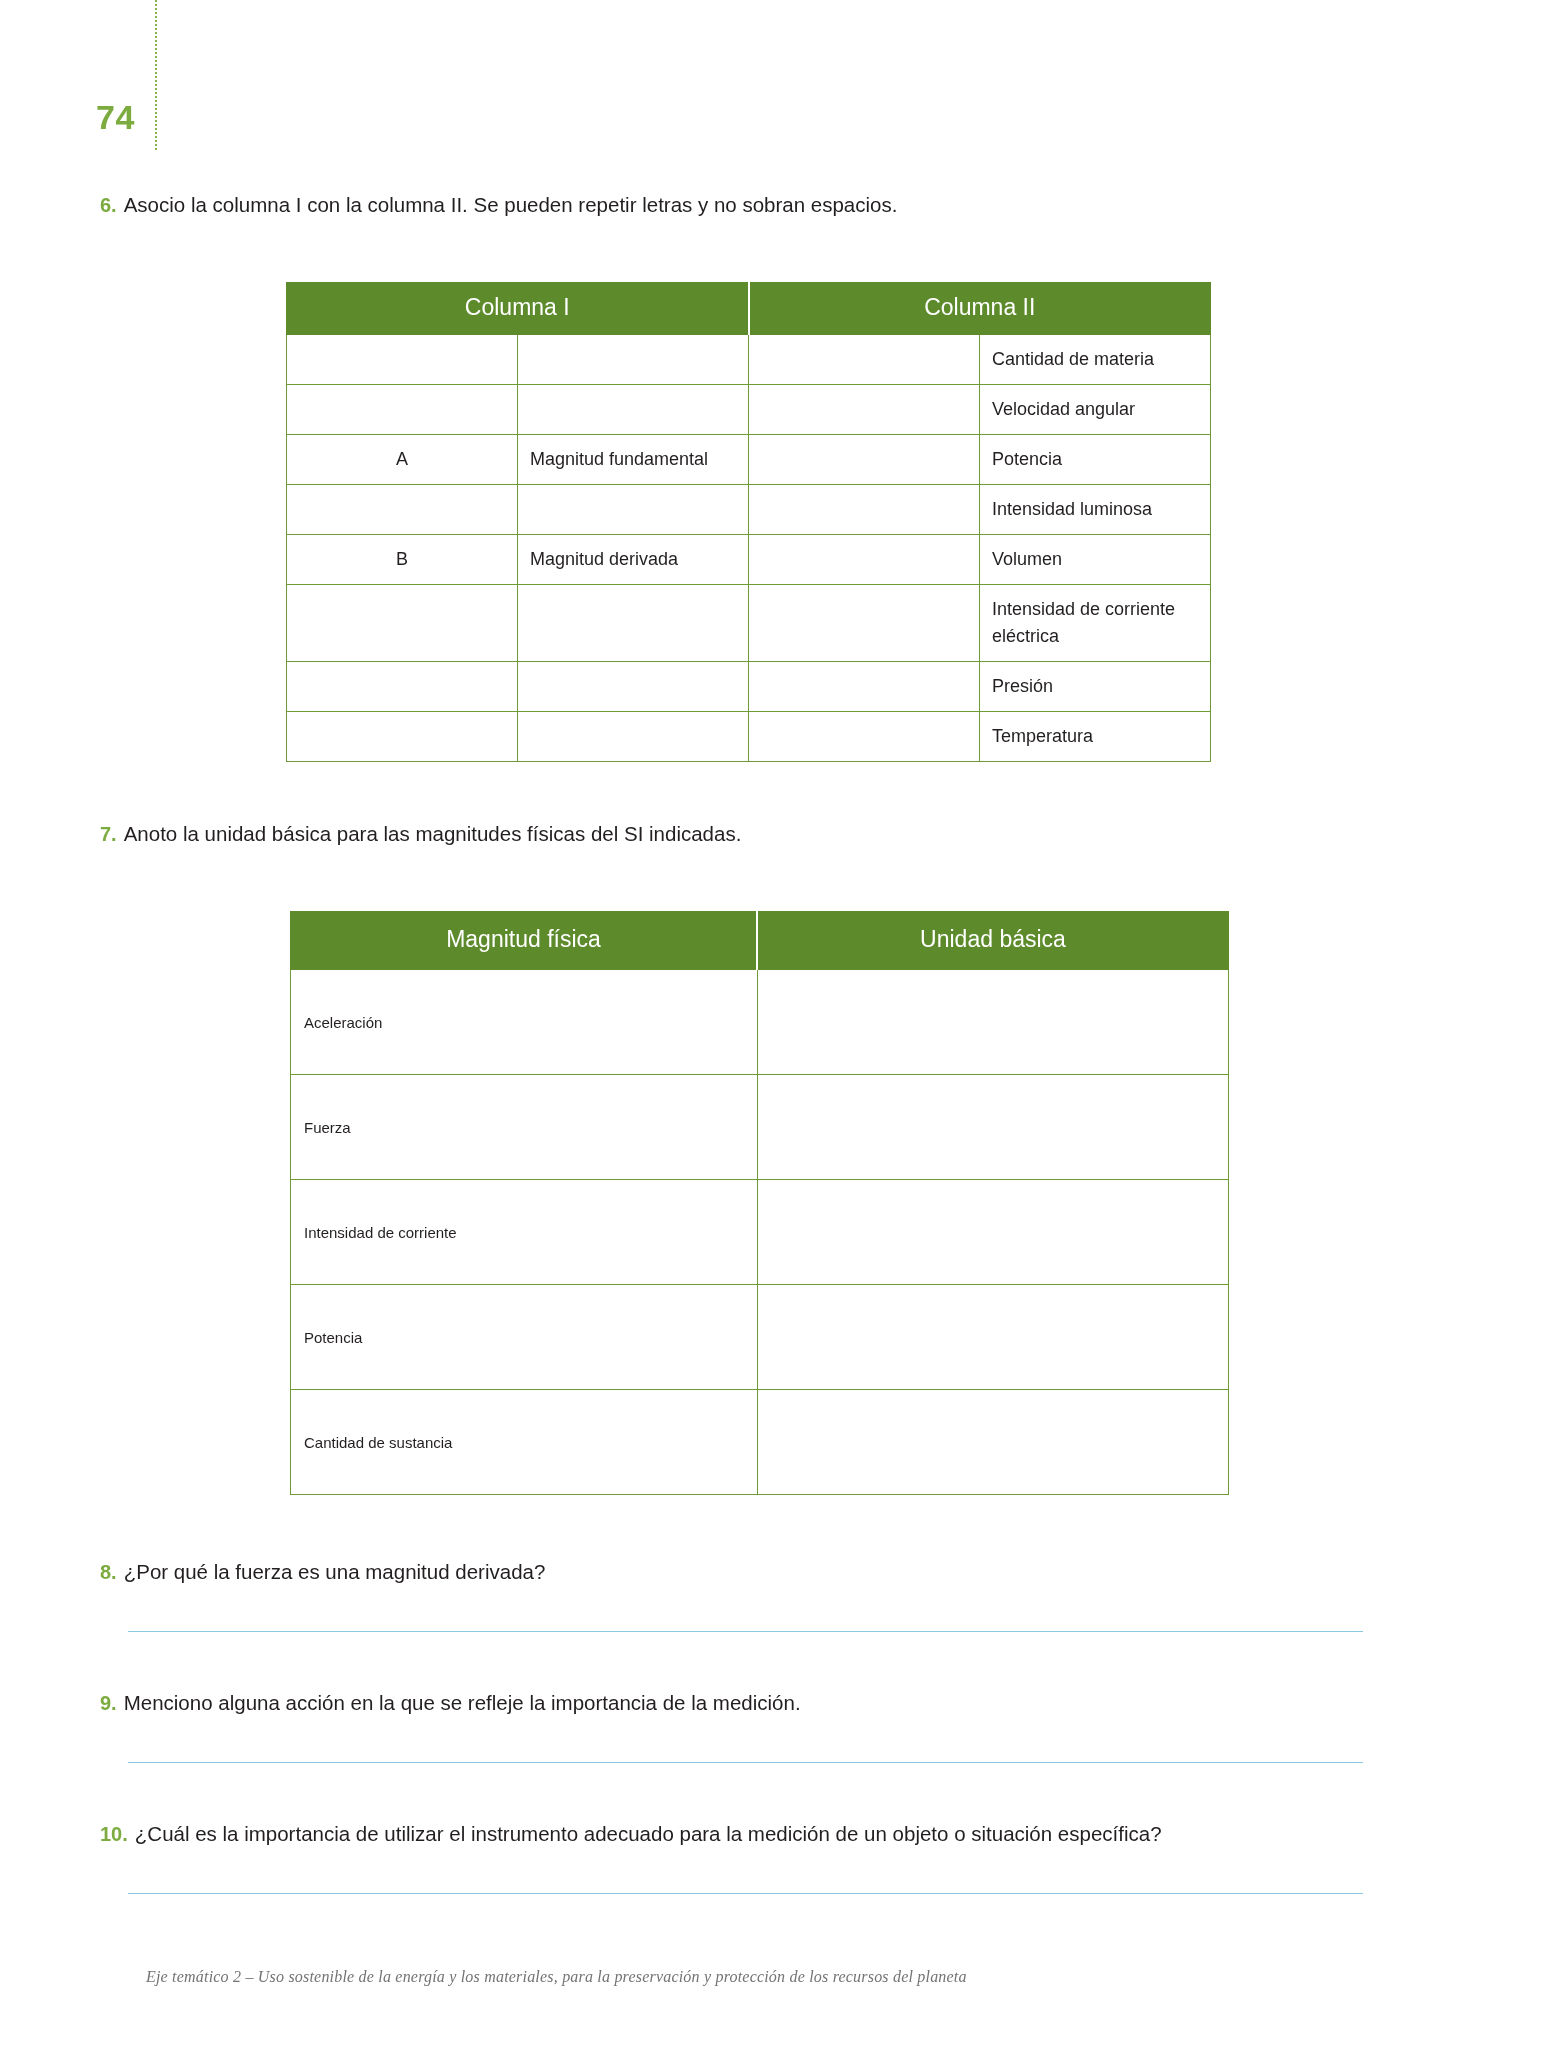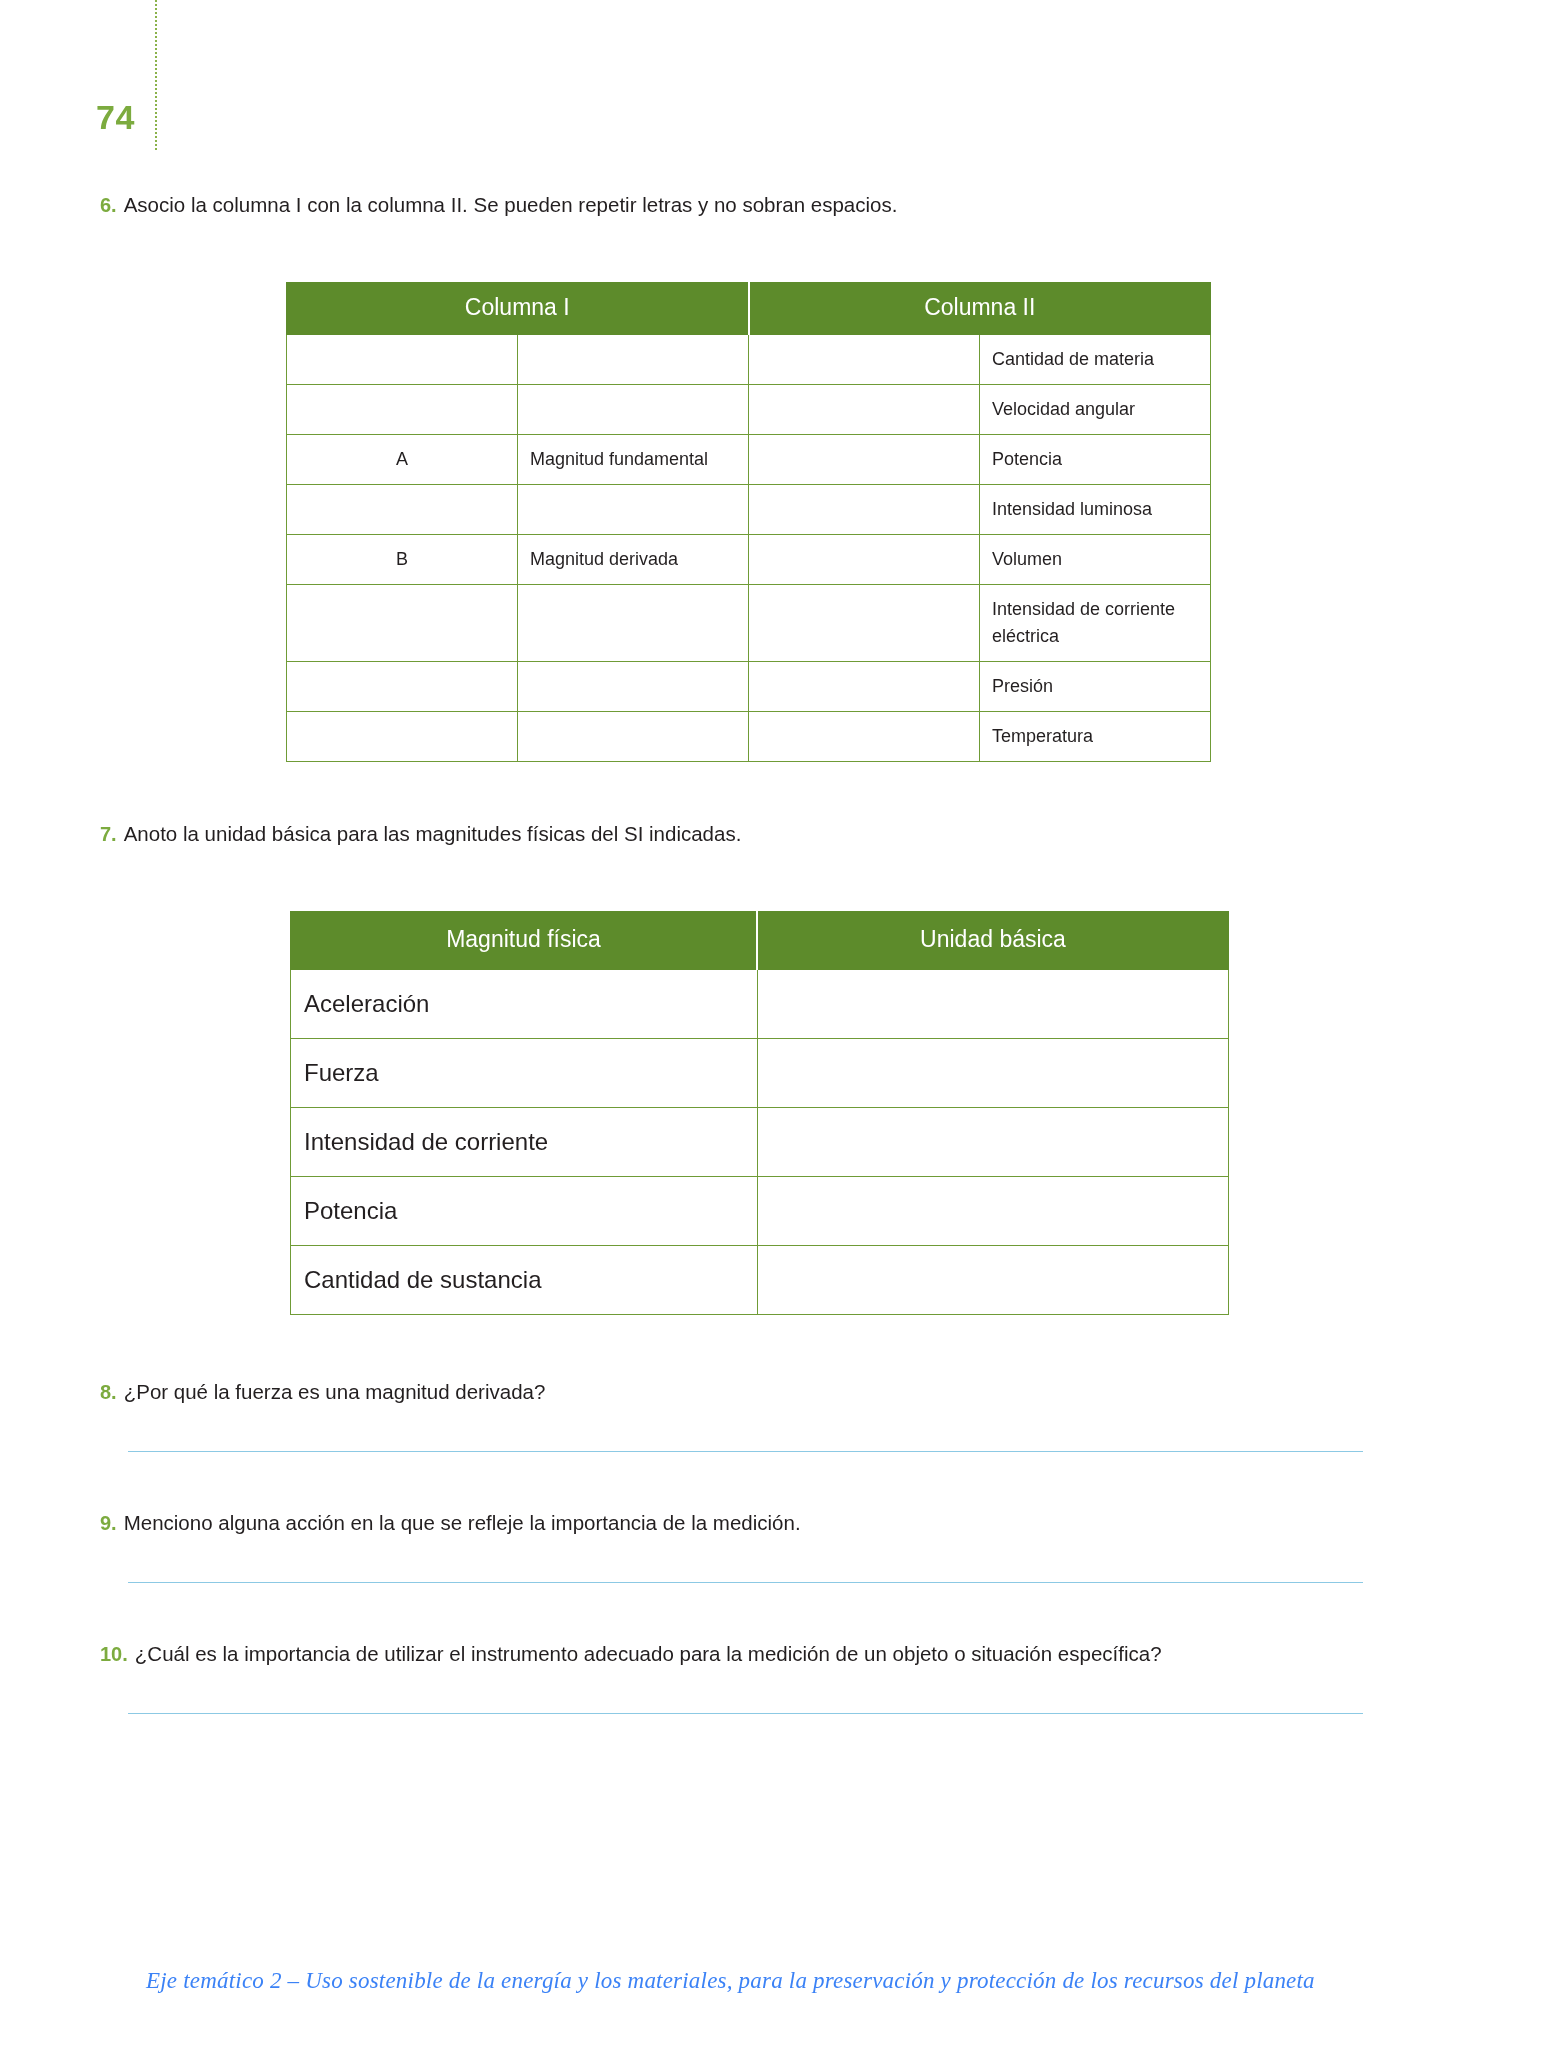--- a/index.html
+++ b/index.html
@@ -116,22 +116,22 @@
     color: #ffffff;
     font-size: 23px;
     font-weight: normal;
     text-align: center;
     padding: 14px 0 16px 0;
     border: 1px solid #5d8b2b;
   }
   .table2 th.hdr2 { border-left: 2px solid #ffffff; }
   .table2 td {
     border: 1px solid #6f9b36;
-    font-size: 24px;
-    padding: 13px 13px;
+    font-size: 15px;
+    padding: 31px 13px;
     vertical-align: middle;
     height: 42px;
   }
   .t2-c1 { width: 465px; }
   .t2-c2 { width: 470px; }
 
   .q7 { margin-top: 57px; }
   .q8 { margin-top: 62px; }
   .q9 { margin-top: 56px; }
   .q10 { margin-top: 56px; }
@@ -144,22 +144,22 @@
   }
 
   .q10 .q-text { width: 1245px; }
 
   .footer {
     position: absolute;
     left: 146px;
     top: 1968px;
     font-family: "Liberation Serif", serif;
     font-style: italic;
-    font-size: 23px;
-    color: #3b82f6;
+    font-size: 16px;
+    color: #737373;
     letter-spacing: 0.2px;
   }
 </style>
 </head>
 <body>
 
 <div class="page">
 
   <div class="margin-rule"></div>
 

